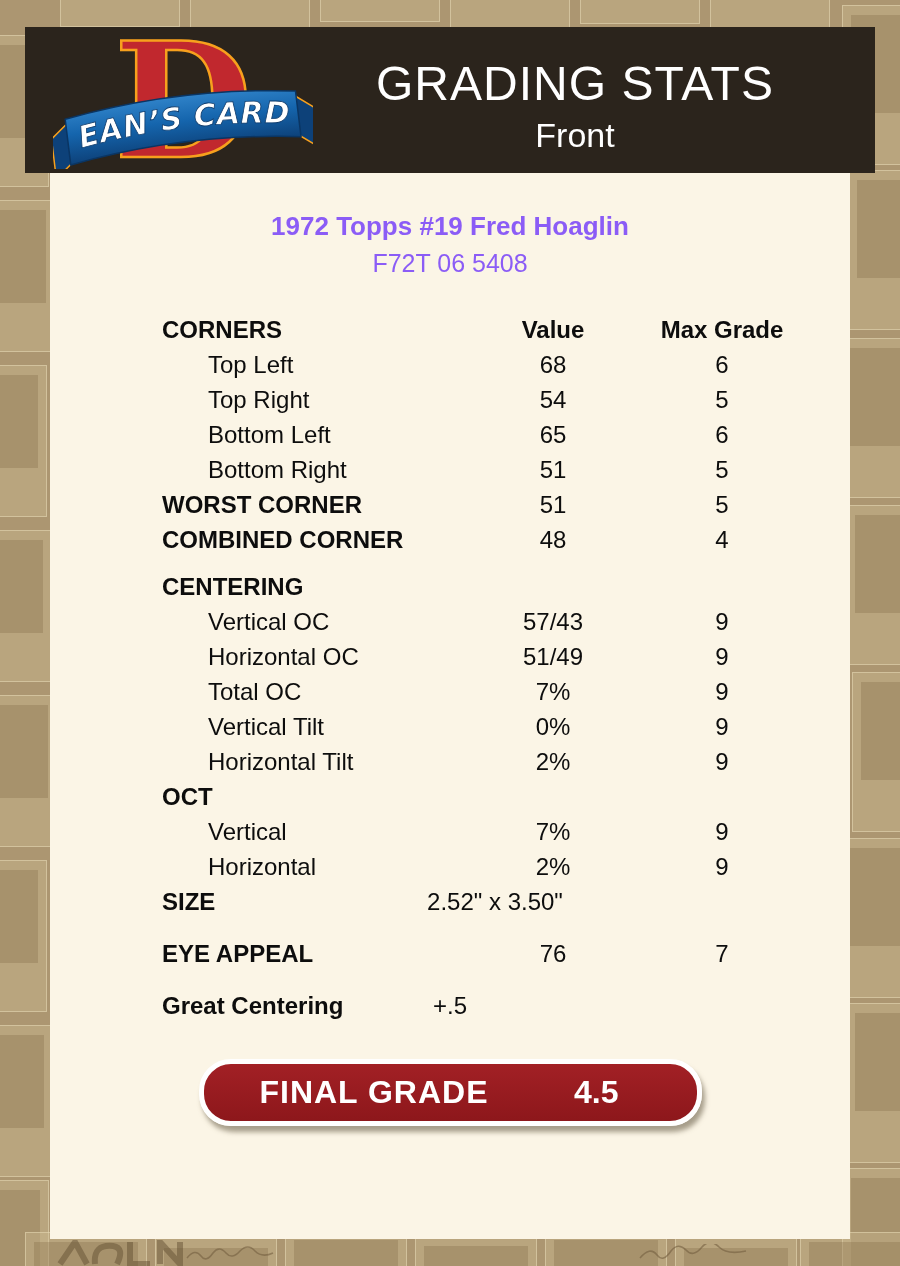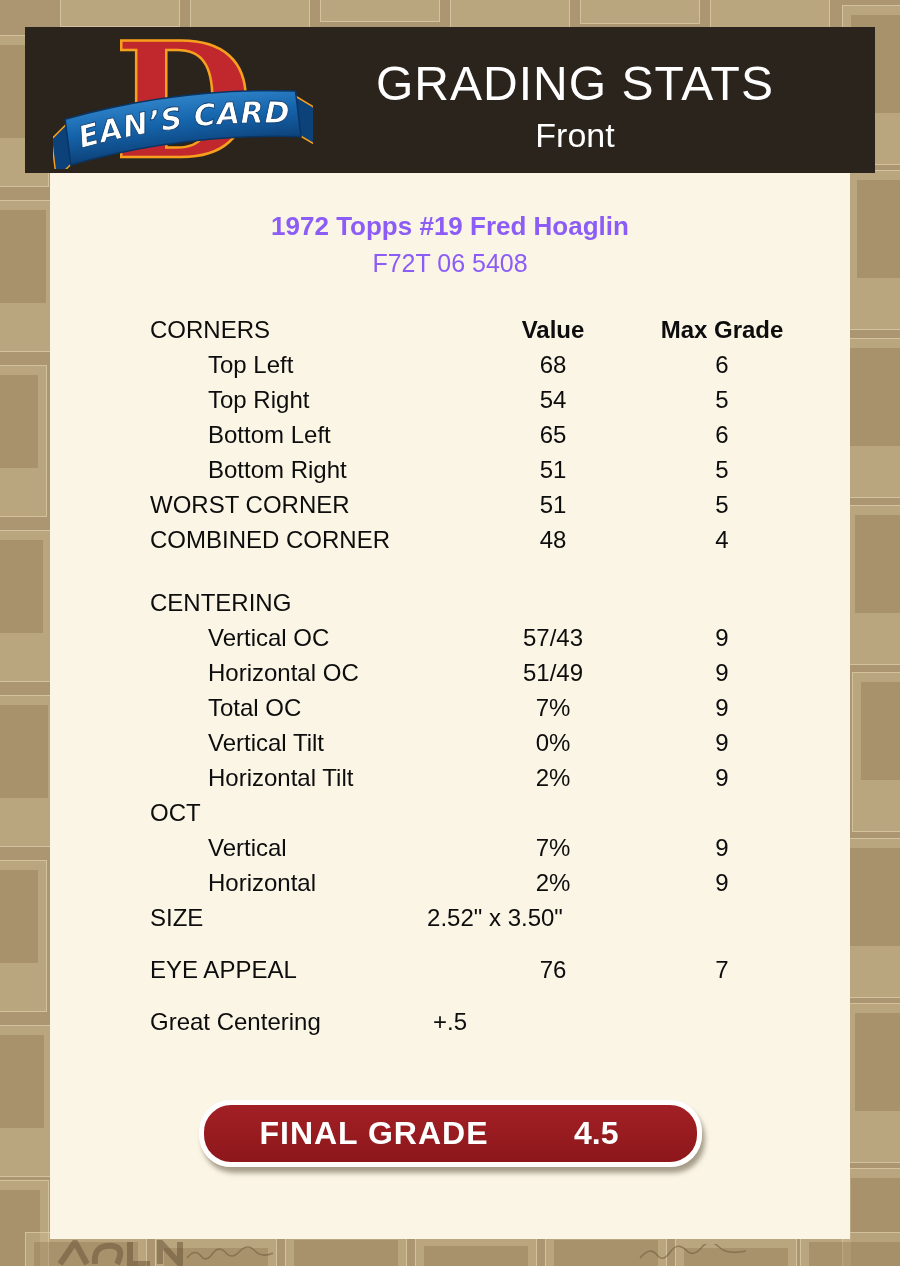--- a/index.html
+++ b/index.html
@@ -26,29 +26,29 @@
     font-size:26px;font-weight:bold;color:#8b5cf6;line-height:37px;}
   .card-code{position:absolute;top:72px;left:0;width:800px;text-align:center;
     font-size:25px;color:#8b5cf6;line-height:36px;}
 
   
   .gtable{position:absolute;top:139px;left:0;width:800px;}
   .trow{position:relative;height:35px;line-height:35px;font-size:24px;color:#0d0d0d;}
   .trow .lbl{position:absolute;left:158px;white-space:nowrap;}
   .trow .val{position:absolute;left:413px;width:180px;text-align:center;white-space:nowrap;}
   .trow .max{position:absolute;left:582px;width:180px;text-align:center;white-space:nowrap;}
-  .trow.head .lbl,.trow.sec .lbl,.trow.boldrow .lbl{left:100px;font-weight:normal;}
+  .trow.head .lbl,.trow.sec .lbl,.trow.boldrow .lbl{left:112px;font-weight:bold;}
   .trow.head .val,.trow.head .max{font-weight:bold;}
   .trow.v-size .val{left:310px;width:270px;}
   .trow.v-gc .val{left:310px;width:180px;}
-  .gap16{margin-top:28px;}
+  .gap16{margin-top:12px;}
   .gap17{margin-top:17px;}
 
   
-  .final{position:absolute;top:927px;left:149px;width:503px;height:67px;box-sizing:border-box;
+  .final{position:absolute;top:886px;left:149px;width:503px;height:67px;box-sizing:border-box;
     border:5px solid #fff;border-radius:32px;
     background:linear-gradient(#a22025,#8d171b);
     box-shadow:3px 6px 5px rgba(96,85,64,0.55);}
   .final .flabel{position:absolute;left:0;top:0;width:340px;height:57px;line-height:57px;
     text-align:center;color:#fff;font-size:32px;font-weight:bold;letter-spacing:1px;white-space:nowrap;}
   .final .fvalue{position:absolute;left:370px;top:0;width:100px;height:61px;line-height:57px;
     text-align:left;color:#fff;font-size:32px;font-weight:bold;}
 </style>
 </head>
 <body>

